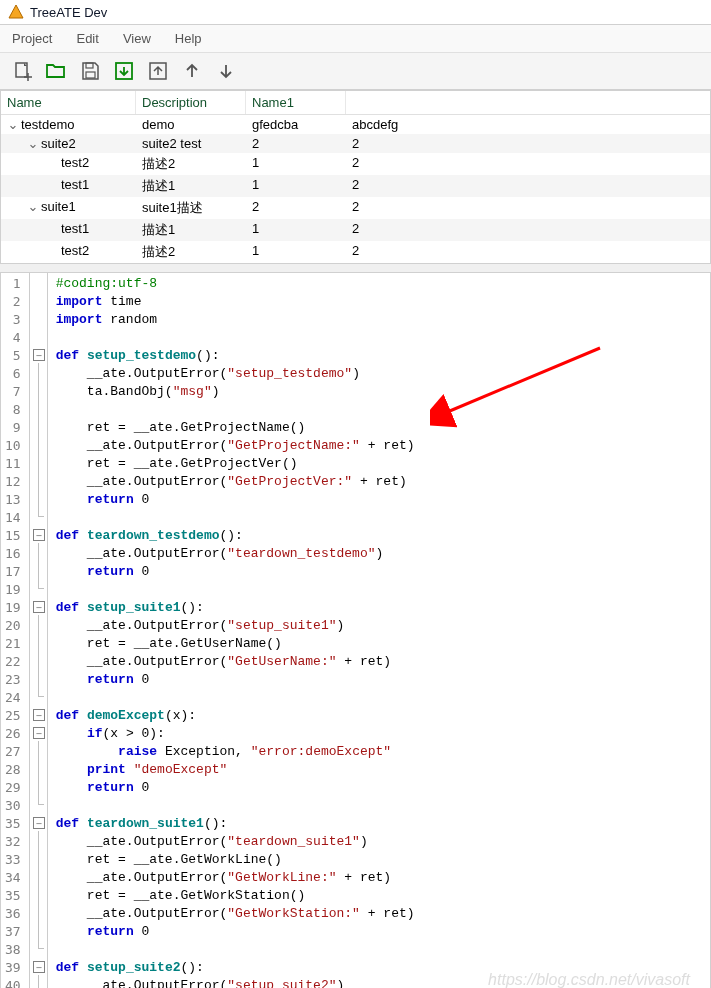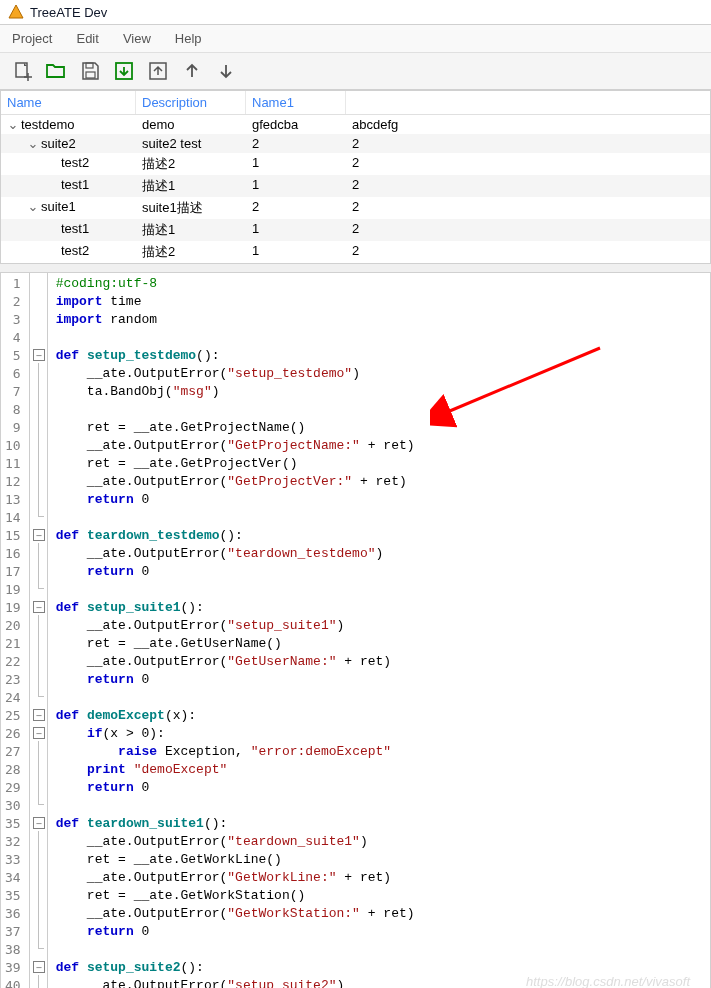--- a/index.html
+++ b/index.html
@@ -7,21 +7,21 @@
 .titlebar { background: #fff; border-bottom: 1px solid #d0d0d0; padding: 4px 8px; display: flex; align-items: center; gap: 6px; }
 .app-icon { width: 16px; height: 16px; display: inline-flex; align-items: center; }
 .app-title { font-size: 13px; color: #0f172a; }
 .menubar { background: #f9f9f9; border-bottom: 1px solid #e0e0e0; padding: 2px 0; display: flex; }
 .menu-item { padding: 4px 12px; color: #555; cursor: pointer; }
 .toolbar { background: #f5f5f5; border-bottom: 1px solid #d0d0d0; padding: 4px 8px; display: flex; gap: 6px; align-items: center; }
 .tool-btn { width: 28px; height: 28px; display: flex; align-items: center; justify-content: center; cursor: pointer; border-radius: 2px; }
 .tool-btn svg { width: 24px; height: 24px; }
 .tree-table { background: #fff; border: 1px solid #d0d0d0; }
 .tree-header { display: flex; background: #fff; border-bottom: 1px solid #e0e0e0; }
-.tree-header > div { padding: 4px 6px; border-right: 1px solid #e8e8e8; color: #3b82f6; }
+.tree-header > div { padding: 4px 6px; border-right: 1px solid #e8e8e8; color: #14532d; }
 .col-name { width: 135px; }
 .col-desc { width: 110px; }
 .col-n1 { width: 100px; }
 .col-n2 { flex: 1; }
 .tree-body .row { display: flex; }
 .tree-body .row > div { padding: 2px 6px; }
 .tree-body .row:nth-child(odd) { background: #fff; }
 .tree-body .row:nth-child(even) { background: #f5f5f5; }
 .expander { display: inline-block; width: 12px; text-align: center; color: #666; margin-right: 2px; }
 .code-container { display: flex; border: 1px solid #d0d0d0; margin-top: 8px; background: #fff; position: relative; }
@@ -34,21 +34,21 @@
 .fold .end::before { content: ""; position: absolute; left: 8px; top: 0; height: 9px; width: 1px; background: #c0c0c0; }
 .fold .end::after { content: ""; position: absolute; left: 8px; top: 9px; width: 6px; height: 1px; background: #c0c0c0; }
 .code { font-family: Consolas, "Courier New", monospace; font-size: 13px; line-height: 18px; padding: 2px 0 2px 8px; white-space: pre; flex: 1; }
 .code .ln { display: block; height: 18px; }
 .kw { color: #0000cd; font-weight: bold; }
 .fn { color: #008080; font-weight: bold; }
 .str { color: #a31515; }
 .cm { color: #008000; }
 .num { color: #000; }
 .arrow { position: absolute; top: 70px; right: 100px; pointer-events: none; }
-.watermark { position: absolute; right: 20px; bottom: 8px; color: #ddd; font-size: 13px; font-style: italic; }
+.watermark { position: absolute; right: 20px; bottom: 8px; color: #ddd; font-size: 16px; font-style: italic; }
 .tree-wrap{position:relative;}
 </style>
 </head>
 <body>
 
 <div class="titlebar">
   <span class="app-icon">
     <svg viewBox="0 0 16 16">
         <polygon points="8,1 15,14 1,14" fill="#f5a623" stroke="#b26a00" stroke-width="1"></polygon>
       </svg>

